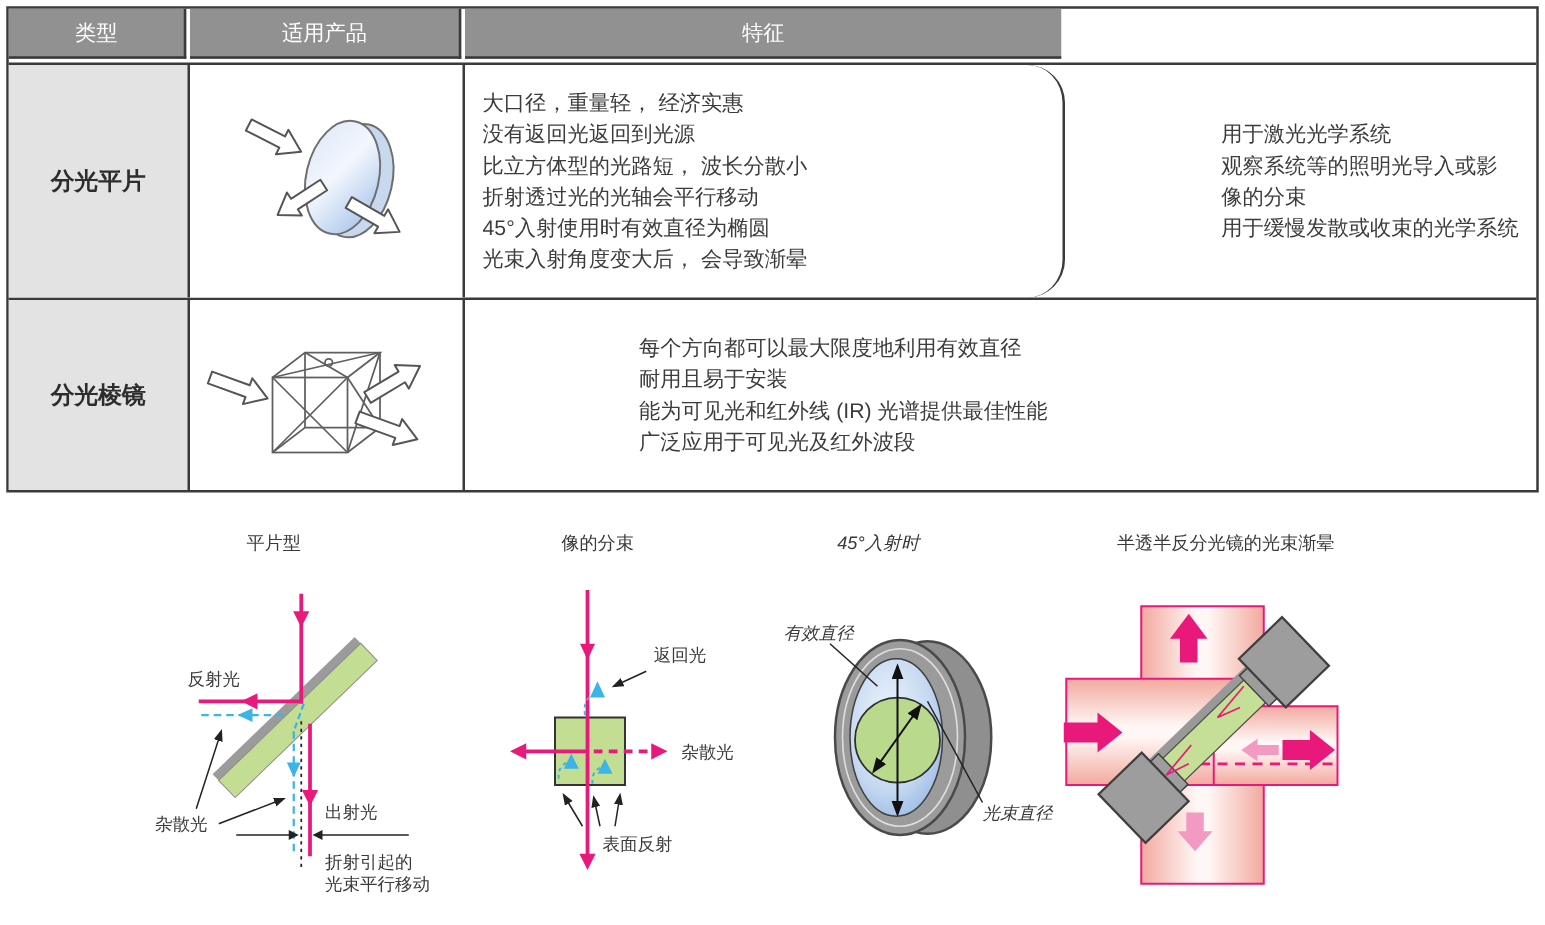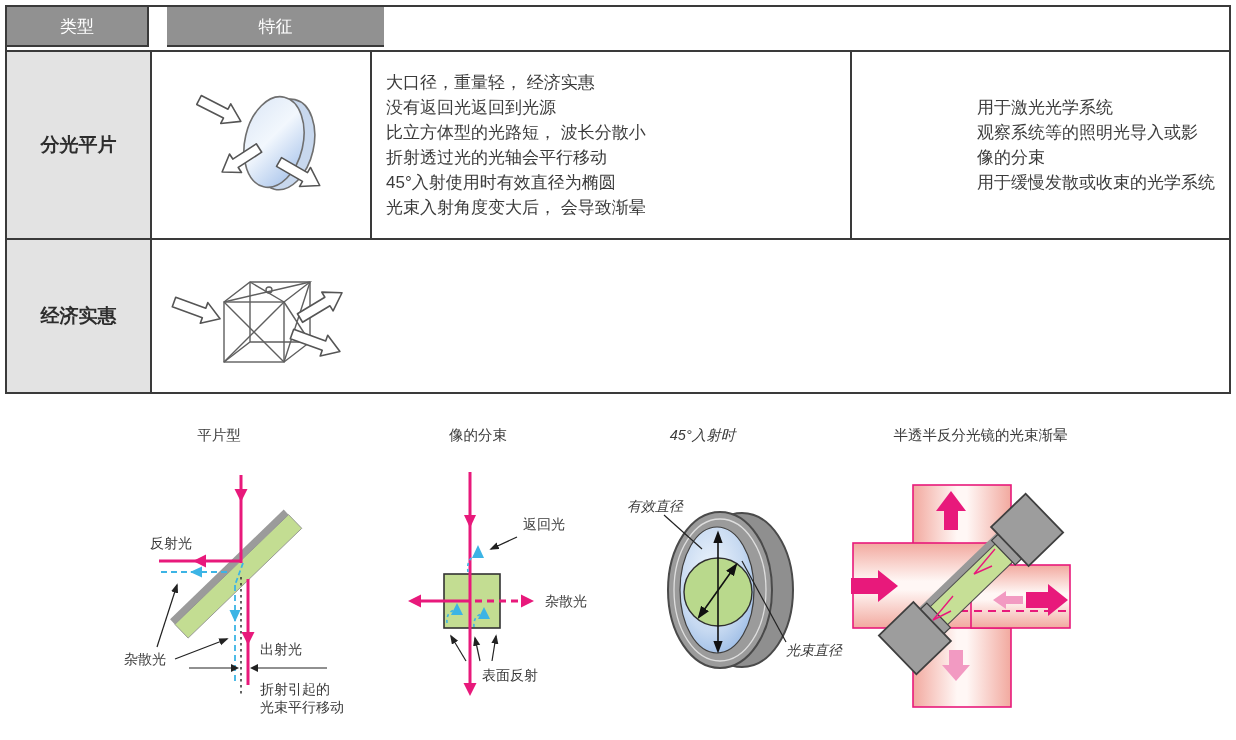--- a/index.html
+++ b/index.html
@@ -2,30 +2,30 @@
 <html><head>
 <meta charset="utf-8">
 <style>
   * { margin:0; padding:0; box-sizing:border-box; }
   html,body { background:#fff; }
   body { font-family:"Liberation Sans","DejaVu Sans",sans-serif; color:#3c3c3c; }
   .page { position:relative; width:1236px; height:740px; background:#fff; overflow:hidden; }
 
   
   .tbl { position:absolute; left:5px; top:5px; width:1226px; border:2px solid #3a3a3a; background:#fff; }
-  .thead { display:grid; grid-template-columns:142px 217px 477px 1fr; gap:18px; border-bottom:0; margin-bottom:3px; }
+  .thead { display:grid; grid-template-columns:142px 217px 477px 1fr; gap:3px; border-bottom:0; margin-bottom:3px; }
   .th { background:#919191; color:#fff; text-align:center; font-size:17px; padding:8px 0 7px;
         border-bottom:2px solid #3a3a3a; border-right:2px solid #3a3a3a; }
   .th:last-child { border-right:none; }
   .trow { display:grid; grid-template-columns:145px 220px 480px 1fr; border-top:2px solid #3a3a3a; }
   .td { border-right:2px solid #3a3a3a; display:flex; align-items:center; }
   .td:last-child { border-right:none;justify-content:flex-end; }
   .td-type { background:#e3e3e3; justify-content:center; font-size:19px; font-weight:bold; color:#2d2d2d;text-align:right; }
   .td-product { justify-content:center; background:#fff; }
-  .td-text { padding:12px 14px; font-size:17px; line-height:25px; }
+  .td-text { padding:12px 14px; font-size:17px; line-height:25px;border-radius:30px; }
   .cell-lines { white-space:pre-line; }
   .r1 { min-height:188px; }
   .r2 { min-height:154px; }
 
   
   .diagrams { position:absolute; left:0; top:422px; width:1236px; height:318px; }
   .dgblock { position:absolute; top:4px; }
   .dg-title { text-align:center; font-size:14.5px; color:#3a3a3a; height:19px; line-height:19px; }
   svg text { font-size:14px; fill:#3a3a3a; font-family:"Liberation Sans","DejaVu Sans",sans-serif; }
   .mg { stroke:#e8197b; stroke-width:3; fill:none; }
@@ -33,20 +33,21 @@
   .thin { stroke:#222; stroke-width:1.2; fill:none; }
 </style>
 </head>
 <body>
 
 <div class="page">
 
   <div class="tbl">
     <div class="thead">
       <div class="th">类型</div>
+      <div class="th">适用产品</div>
       <div class="th">特征</div>
     </div>
 
     <div class="trow r1">
       <div class="td td-type">分光平片</div>
       <div class="td td-product">
         <svg width="200" height="150" viewBox="0 0 200 150">
           <defs>
             <linearGradient id="discG" x1="0" y1="0" x2="1" y2="1">
               <stop offset="0%" stop-color="#dcе7f6"></stop>
@@ -76,38 +77,44 @@
       </div>
       <div class="td td-text">
         <div class="cell-lines">用于激光光学系统
 观察系统等的照明光导入或影
 像的分束
 用于缓慢发散或收束的光学系统</div>
       </div>
     </div>
 
     <div class="trow r2">
-      <div class="td td-type">经济实惠</div>
+      <div class="td td-type">分光棱镜</div>
       <div class="td td-product">
         <svg width="210" height="140" viewBox="0 0 210 140">
           <g stroke="#5f5f5f" stroke-width="1.4" fill="none">
             <rect x="62" y="56" width="60" height="60"></rect>
             <path d="M62,56 L88,36 L148,36 L122,56 M148,36 L148,96 L122,116 M122,56 L148,36"></path>
             <path d="M62,116 L88,96 L148,96 M88,96 L88,36"></path>
             <path d="M62,56 L122,116 M122,56 L62,116"></path>
             <path d="M62,56 L148,36 M88,36 L122,56"></path>
             <path d="M122,56 L148,96 M148,36 L122,116"></path>
             <circle cx="107" cy="44" r="3"></circle>
           </g>
           <g fill="#fff" stroke="#555" stroke-width="1.6" stroke-linejoin="round">
             <path transform="translate(12,56) rotate(20)" d="M0,-5 L32,-5 L32,-11 L49,0 L32,11 L32,5 L0,5 Z"></path>
             <path transform="translate(138,72) rotate(-31)" d="M0,-5 L32,-5 L32,-11 L49,0 L32,11 L32,5 L0,5 Z"></path>
             <path transform="translate(130,88) rotate(20)" d="M0,-5 L34,-5 L34,-11 L51,0 L34,11 L34,5 L0,5 Z"></path>
           </g>
         </svg>
+      </div>
+      <div class="td td-text">
+        <div class="cell-lines">每个方向都可以最大限度地利用有效直径
+耐用且易于安装
+能为可见光和红外线 (IR) 光谱提供最佳性能
+广泛应用于可见光及红外波段</div>
       </div>
     </div>
   </div>
 
   <div class="diagrams">
 
     <div class="dgblock" style="left:97px; width:280px;">
       <div class="dg-title" style="padding-right:36px;">平片型</div>
       <svg width="280" height="292" viewBox="0 0 280 292">
         <defs>

